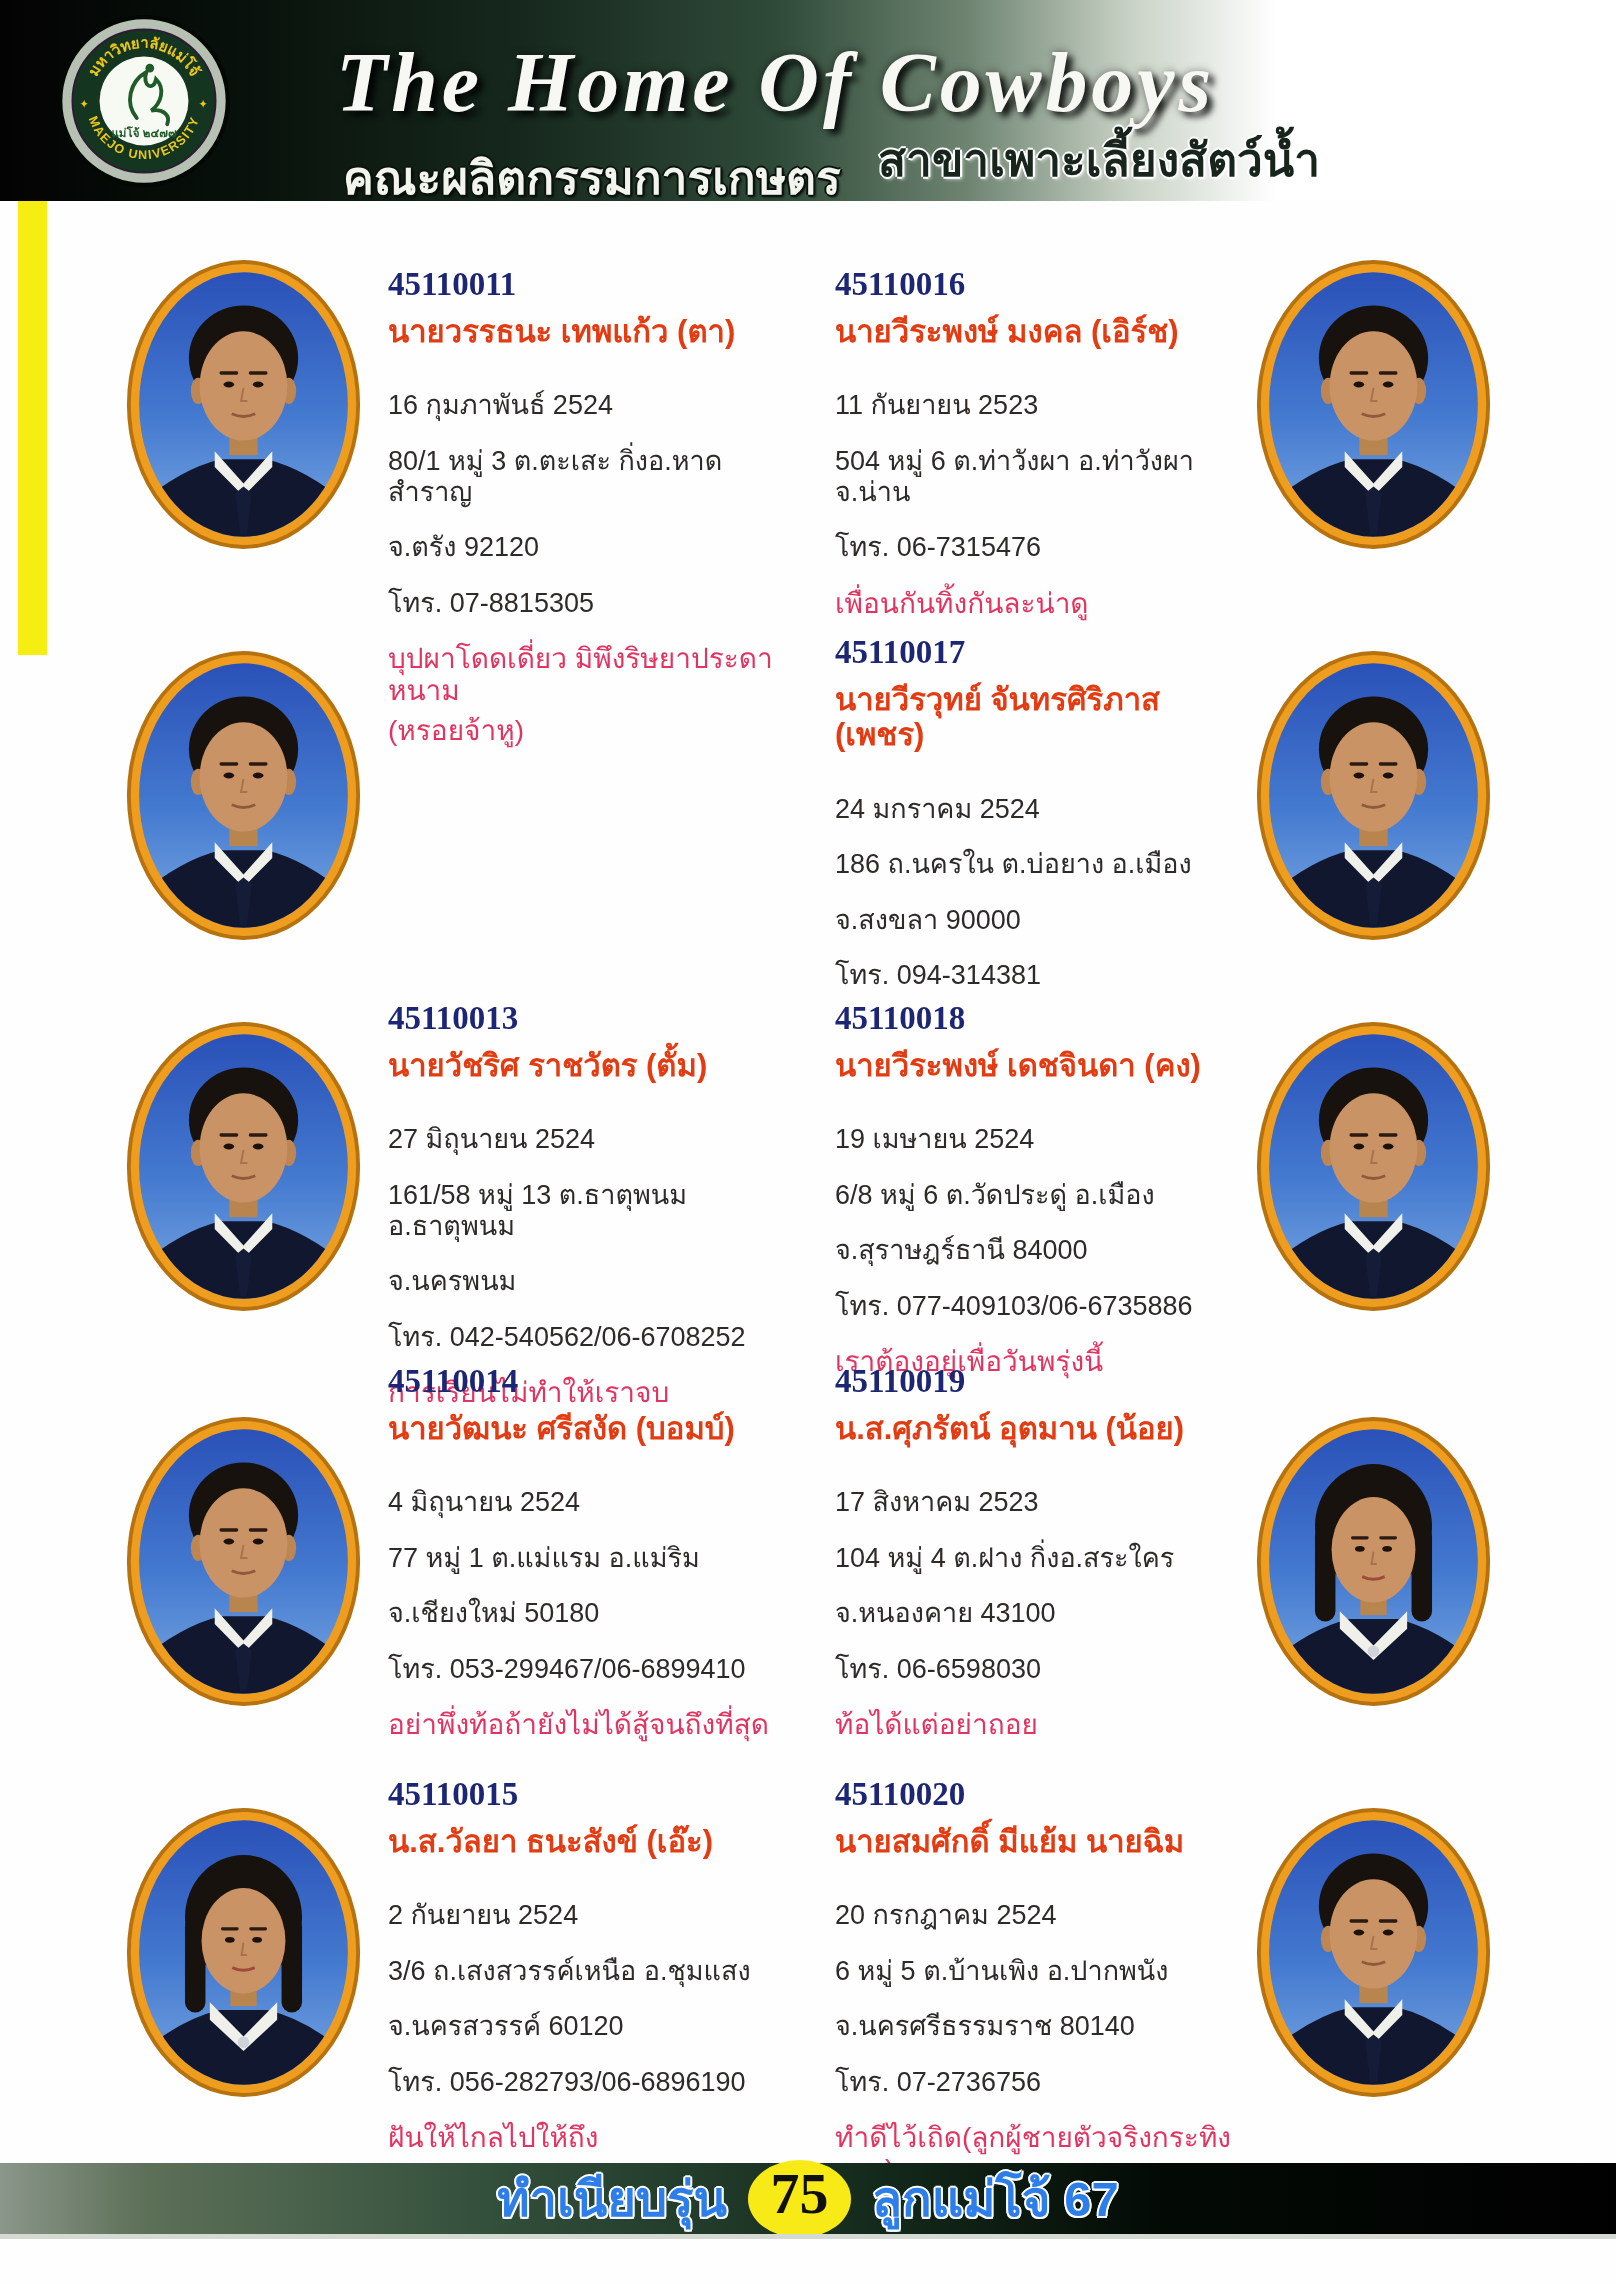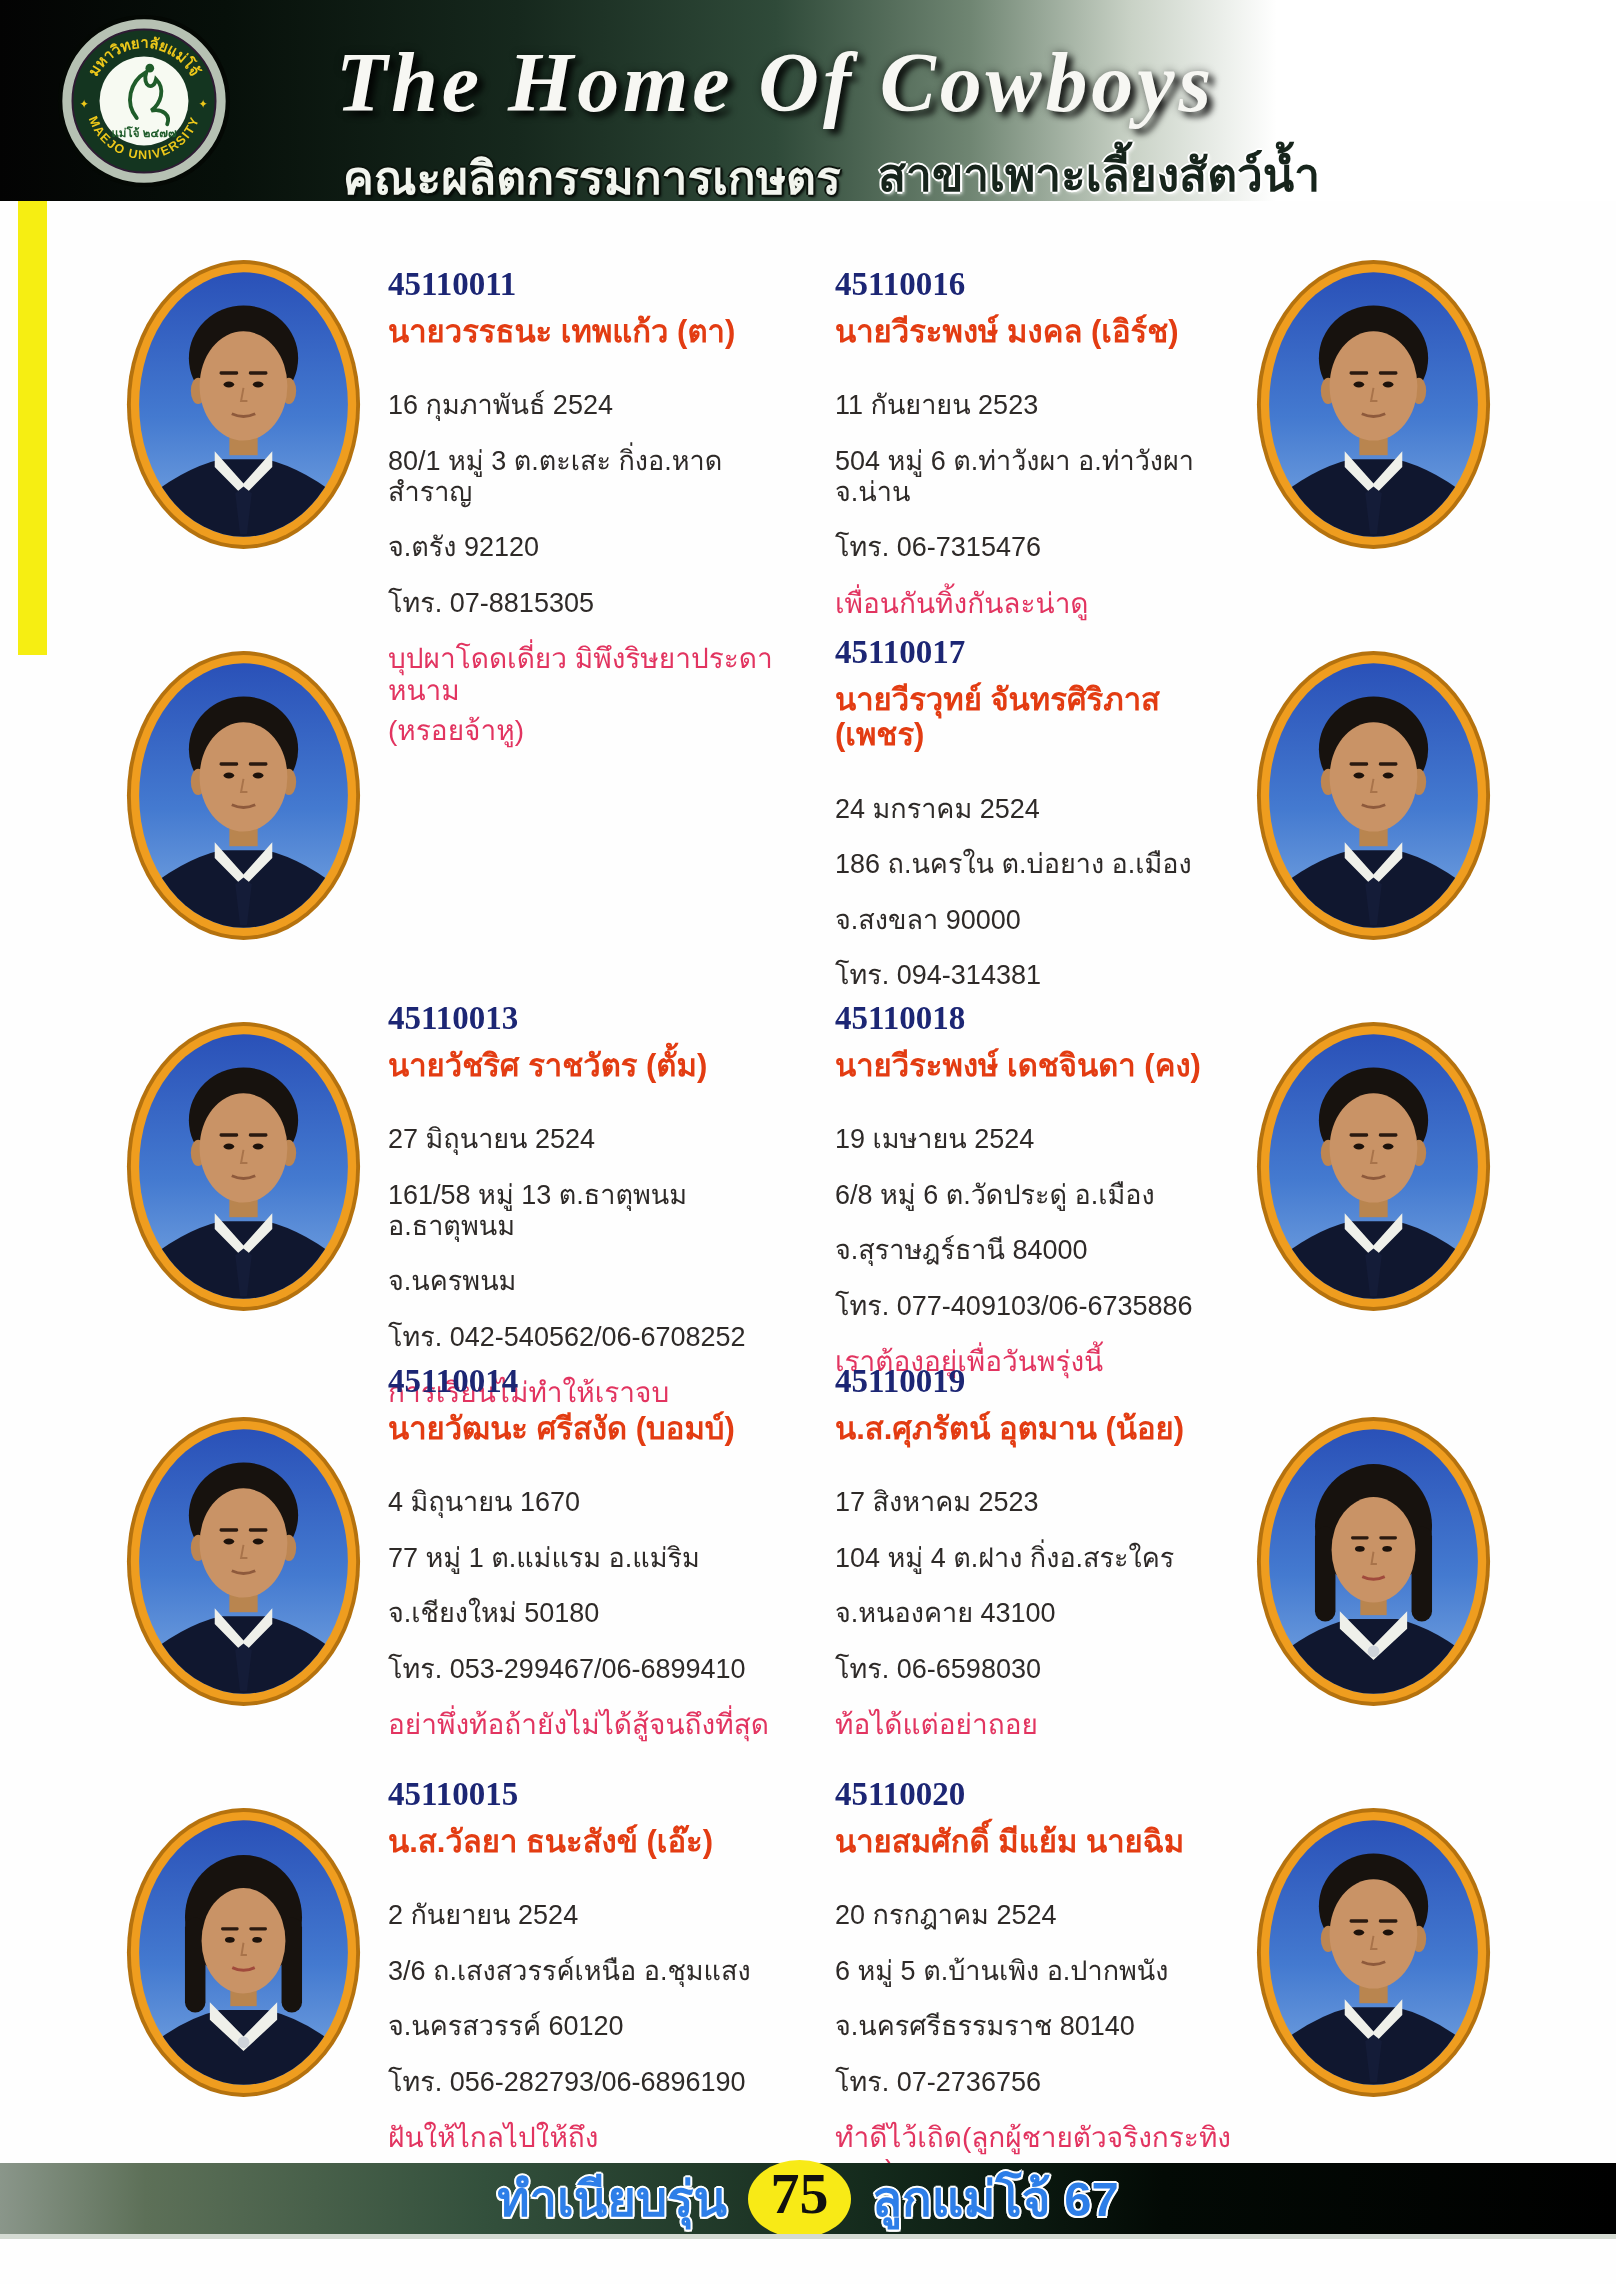--- a/index.html
+++ b/index.html
@@ -9,21 +9,21 @@
   
   .header{position:absolute;left:0;top:0;width:1616px;height:201px;
     background:linear-gradient(90deg,#030303 0%,#07100a 14%,#16281d 32%,#2f4a39 48%,
                #6f8572 60%,#c9d2c6 70%,#ffffff 79%,#ffffff 100%);}
   .logo{position:absolute;left:57px;top:13.7px;width:174px;height:174px;}
   .title{position:absolute;left:336px;top:34px;font-family:"Liberation Serif","DejaVu Serif",serif;
     font-style:italic;font-weight:bold;font-size:84px;letter-spacing:3.9px;color:#f7f7f3;white-space:nowrap;
     text-shadow:5.9px 4.9px 5.9px rgba(0,0,0,.8),0 0 8.8px rgba(0,0,0,.45);}
   .sub-faculty{position:absolute;left:343px;top:141px;font-size:46px;font-weight:bold;color:#f2f5ee;white-space:nowrap;
     text-shadow:2px 0 0 #0c140d,-2px 0 0 #0c140d,0 2px 0 #0c140d,0 -2px 0 #0c140d,2px 2px 2.9px #000;}
-  .sub-major{position:absolute;left:878px;top:138px;font-size:46px;font-weight:bold;color:#17251c;white-space:nowrap;
+  .sub-major{position:absolute;left:878px;top:123px;font-size:46px;font-weight:bold;color:#17251c;white-space:nowrap;
     text-shadow:2px 0 0 #fff,-2px 0 0 #fff,0 2px 0 #fff,0 -2px 0 #fff,2px 2px 3.9px rgba(255,255,255,.9);}
 
   
   .stripe{position:absolute;left:17.6px;top:201px;width:29px;height:454px;background:#f6ee12;}
 
   
   .photo{position:absolute;width:239px;height:293px;}
   .photo.left{left:124px;}  .photo.right{left:1254px;}
   .entry{position:absolute;width:410px;}
   .entry.left{left:388px;}  .entry.right{left:835px;}
@@ -213,21 +213,21 @@
         <use href="#sym-male-portrait" xlink:href="#sym-male-portrait"></use>
       </svg></div>
 
   <div class="photo left" style="top:1415px">
     <svg viewBox="0 0 490 600" width="239" height="293">
         <use href="#sym-male-portrait" xlink:href="#sym-male-portrait"></use>
       </svg></div>
   <div class="entry left" style="top:1363px">
     <div class="sid">45110014</div>
     <div class="sname">นายวัฒนะ  ศรีสงัด  (บอมบ์)</div>
-    <div class="sline">4 มิถุนายน 1670</div>
+    <div class="sline">4 มิถุนายน 2524</div>
     <div class="sline">77 หมู่ 1 ต.แม่แรม  อ.แม่ริม</div>
     <div class="sline">จ.เชียงใหม่ 50180</div>
     <div class="sline">โทร. 053-299467/06-6899410</div>
     <div class="smotto">อย่าพึ่งท้อถ้ายังไม่ได้สู้จนถึงที่สุด</div>
 
   </div>
   <div class="entry right" style="top:1363px">
     <div class="sid">45110019</div>
     <div class="sname">น.ส.ศุภรัตน์  อุตมาน (น้อย)</div>
     <div class="sline">17 สิงหาคม 2523</div>

